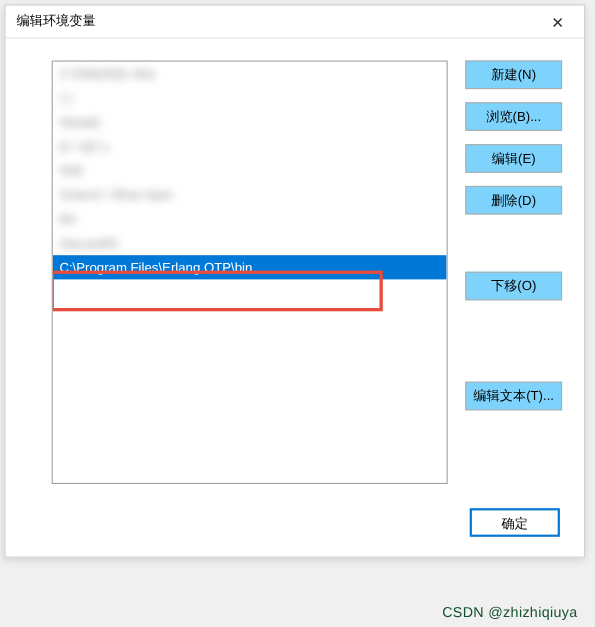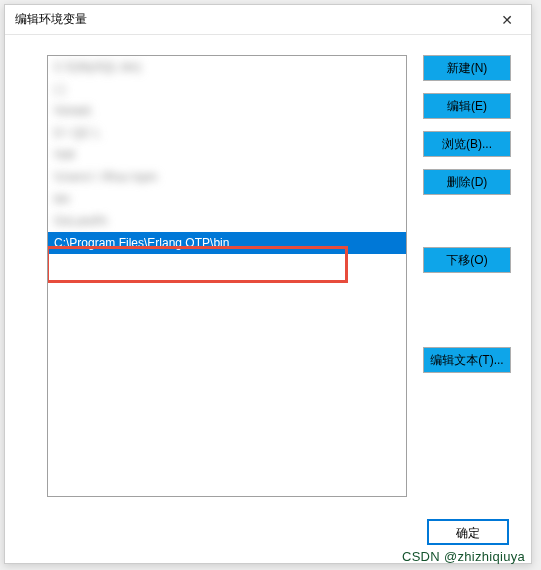--- a/index.html
+++ b/index.html
@@ -12,21 +12,21 @@
       font-size: 12px;
       background: #f0f0f0;
       width: 541px;
       height: 570px;
       position: relative;
       overflow: hidden;
     }
     .dialog {
       background: #fff;
       width: 528px;
-      height: 560px;
+      height: 503px;
       margin: 4px;
       border: 1px solid #ccc;
       box-shadow: 0 2px 8px rgba(0,0,0,0.15);
       display: flex;
       flex-direction: column;
     }
     .titlebar {
       display: flex;
       align-items: center;
       justify-content: space-between;
@@ -89,21 +89,21 @@
       top: 190px;
       height: 37px;
     }
     .sidebar-buttons {
       width: 88px;
       display: flex;
       flex-direction: column;
       gap: 12px;
     }
     .btn {
-      background: #0ea5e9;
+      background: #7dd3fc;
       border: 1px solid #adadad;
       padding: 5px 2px;
       font-size: 12px;
       text-align: center;
       cursor: pointer;
       color: #000;
       height: 26px;
       line-height: 14px;
     }
     .btn.primary {
@@ -155,22 +155,22 @@
       <div class="list-item blurred">%M                                   </div>
       <div class="list-item blurred">\Users\        \   \Roa    \npm</div>
       <div class="list-item blurred">                        bin</div>
       <div class="list-item blurred">  GoLand% </div>
       <div class="list-item selected">C:\Program Files\Erlang OTP\bin</div>
       <div class="highlight-box"></div>
     </div>
 
     <div class="sidebar-buttons">
       <button class="btn">新建(N)</button>
+      <button class="btn">浏览(B)...</button>
       <button class="btn">编辑(E)</button>
-      <button class="btn">浏览(B)...</button>
       <button class="btn">删除(D)</button>
       <div class="spacer"></div>
       <button class="btn">下移(O)</button>
       <div class="spacer-lg"></div>
       <button class="btn">编辑文本(T)...</button>
     </div>
   </div>
 
   <div class="footer">
     <button class="btn primary">确定</button>

